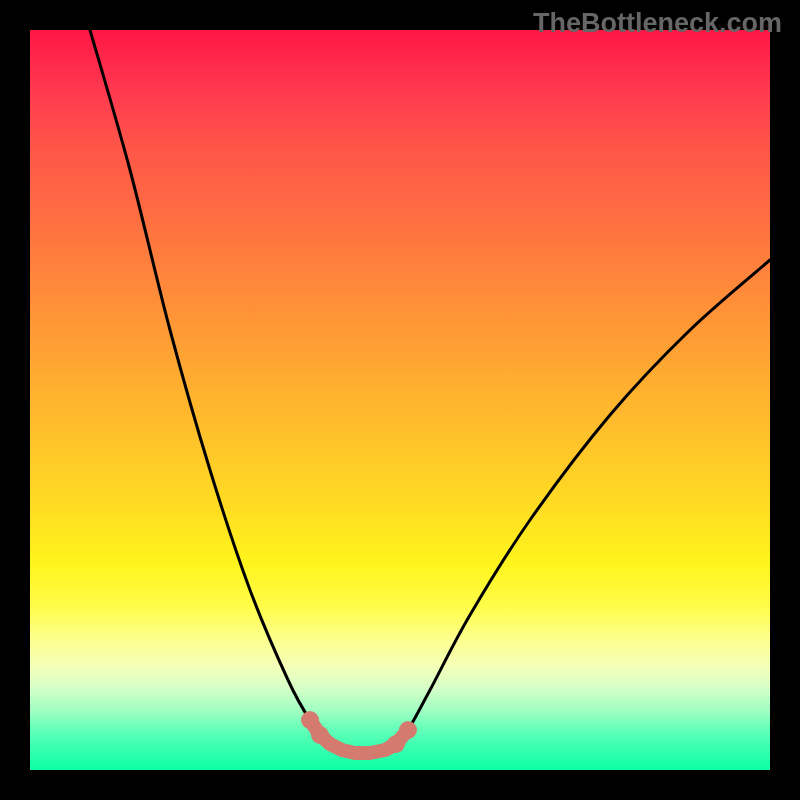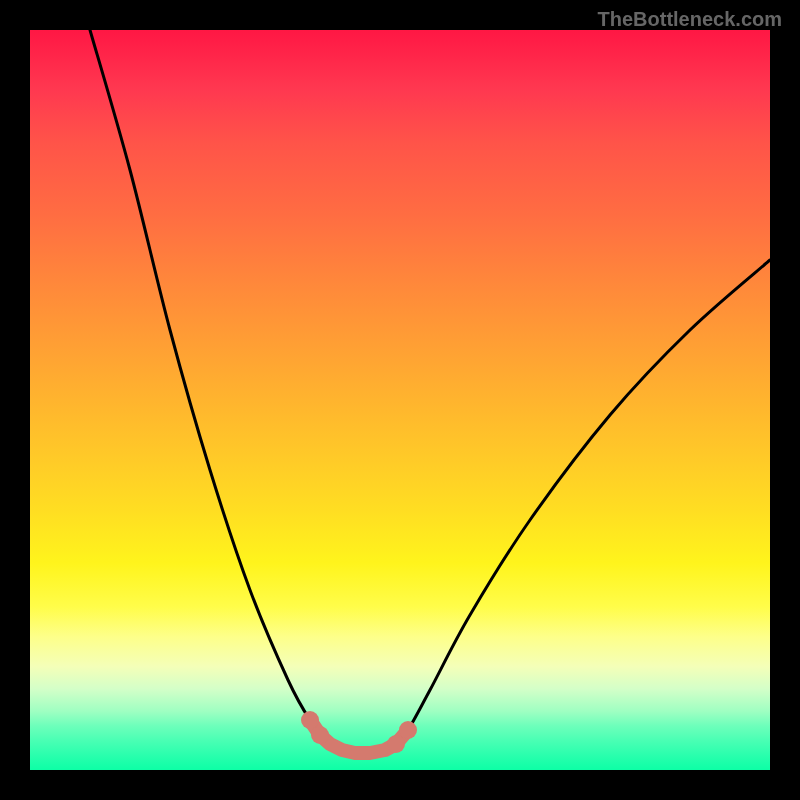--- a/index.html
+++ b/index.html
@@ -46,21 +46,21 @@
         #6effbb 94%,
         #4affb4 96%,
         #2affad 98%,
         #0dffa6 100%);
     }
     .watermark {
       position: absolute;
       top: 8px;
       right: 18px;
       color: #666;
-      font-size: 20px;
+      font-size: 27px;
       font-weight: bold;
       z-index: 10;
     }
     .curve-svg {
       position: absolute;
       top: 0;
       left: 0;
       width: 100%;
       height: 100%;
       z-index: 5;

